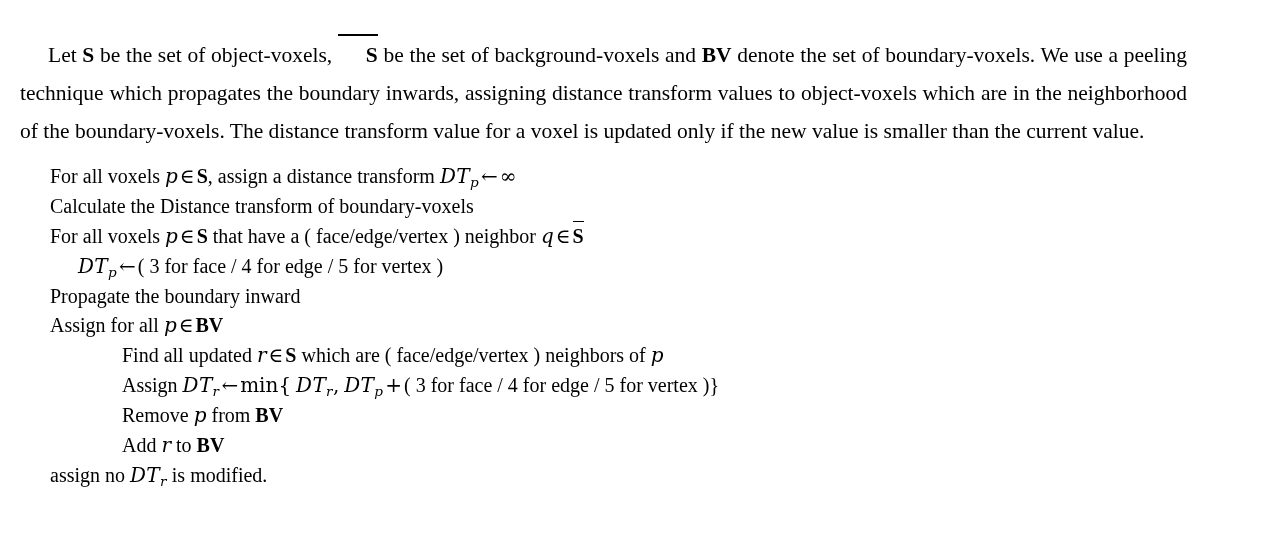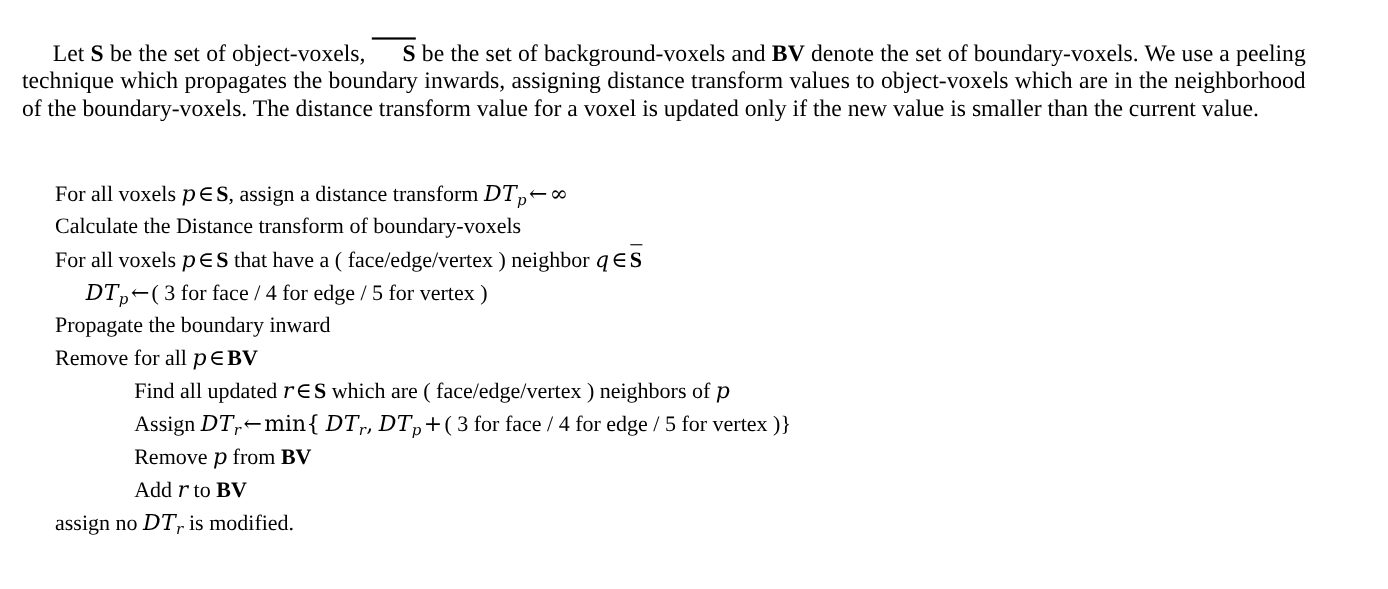--- a/index.html
+++ b/index.html
@@ -22,21 +22,21 @@
     height: 535px;
   }
 
   
   .intro {
     position: absolute;
     left: 20px;
     top: 14px;
     width: 1167px;
     font-size: 21.5px;
-    line-height: 25px;
+    line-height: 38px;
     text-align: justify;
     text-justify: inter-word;
     text-indent: 28px;
   }
   .intro .nb { font-weight: bold; }
 
   
   .algo {
     position: absolute;
     left: 20px;
@@ -117,21 +117,21 @@
     </div>
 
     <div class="aline ind1">
       <span class="math"><span>DT</span><sub>p</sub></span><span class="op">←</span><span>( 3 for face / 4 for edge / 5 for vertex )</span>
     </div>
 
 
     <div class="aline ind0 it">Propagate the boundary inward</div>
 
     <div class="aline ind0">
-      <span>Remove for all </span><span class="mvar">p</span><span class="op">∈</span><span class="bb">BV</span>
+      <span>Assign for all </span><span class="mvar">p</span><span class="op">∈</span><span class="bb">BV</span>
     </div>
 
     <div class="aline ind2">
       <span>Find all updated </span><span class="mvar">r</span><span class="op">∈</span><span class="bb">S</span><span> which are ( face/edge/vertex ) neighbors of </span><span class="mvar">p</span>
     </div>
 
     <div class="aline ind2">
       <span>Assign </span><span class="math"><span>DT</span><sub>r</sub></span><span class="op">←</span><span class="mop">min{</span><span class="sp"></span><span class="math"><span>DT</span><sub>r</sub></span><span class="mop">,</span><span class="sp"></span><span class="math"><span>DT</span><sub>p</sub></span><span class="op">+</span><span>( 3 for face / 4 for edge / 5 for vertex )}</span>
     </div>
 

